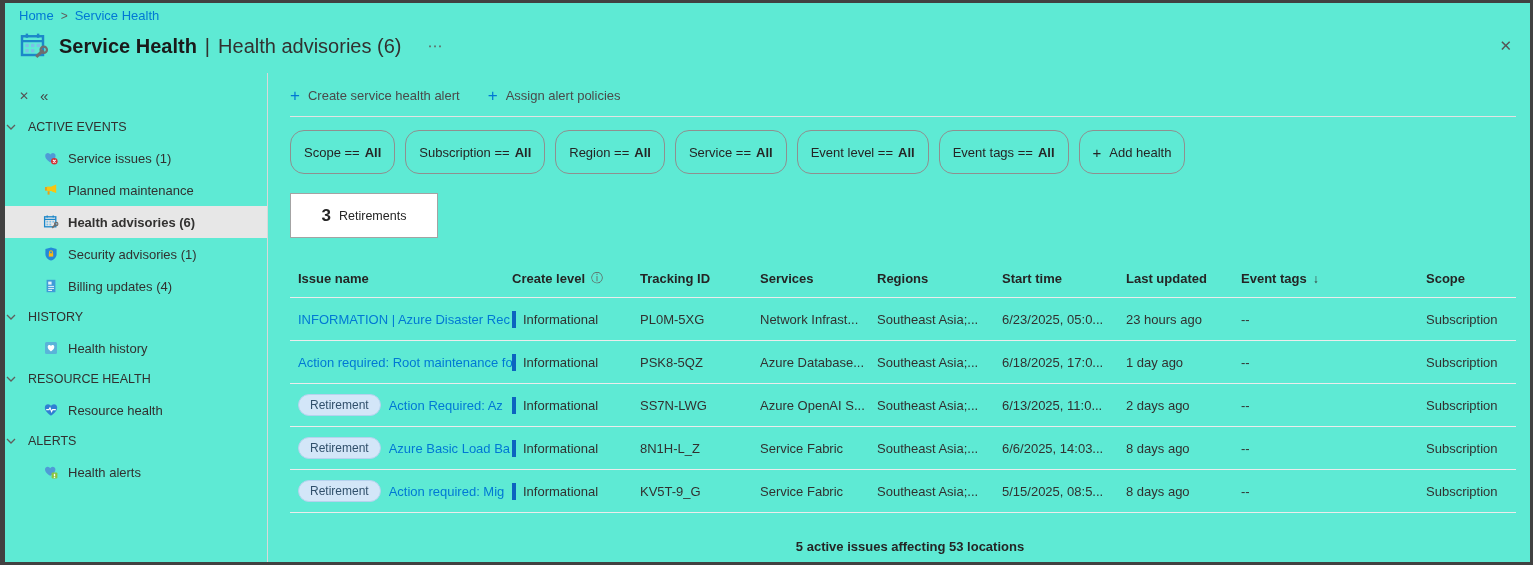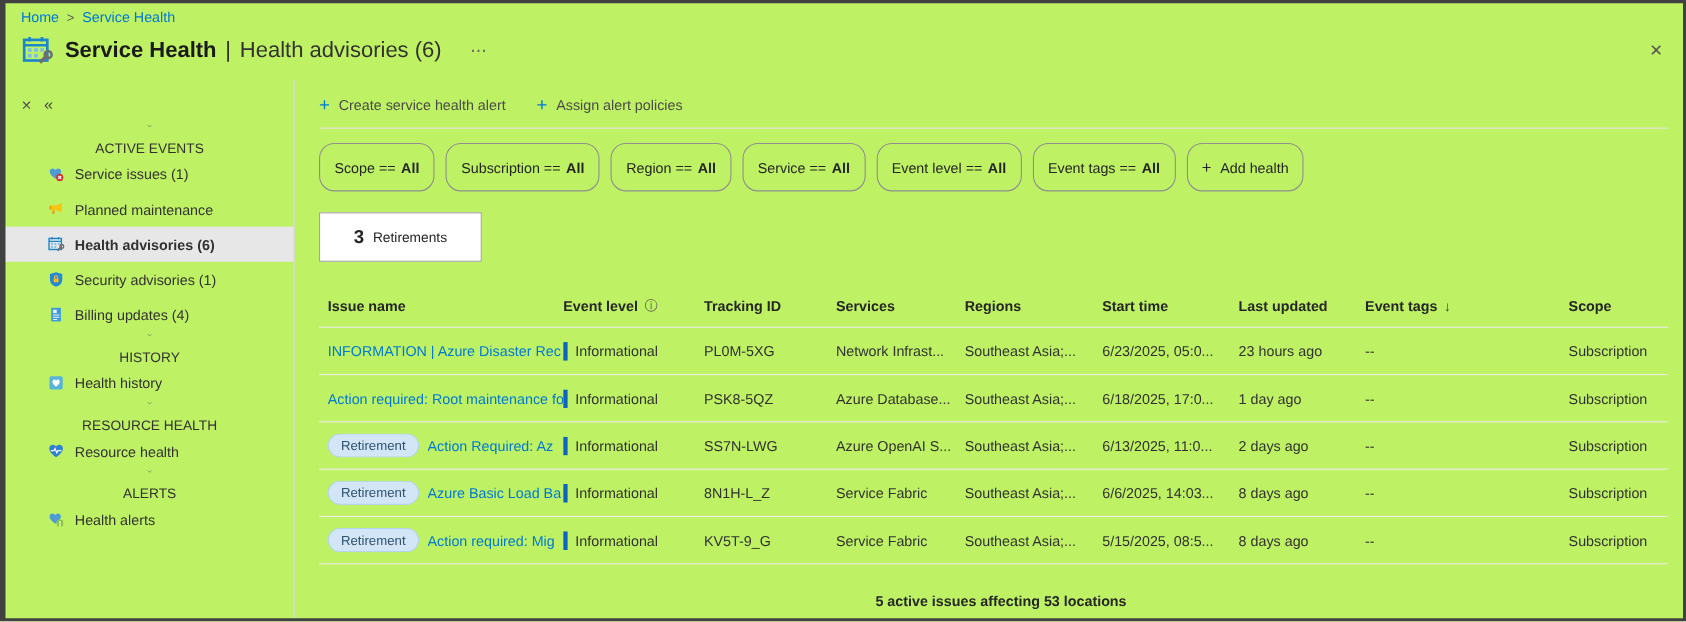--- a/index.html
+++ b/index.html
@@ -1,19 +1,19 @@
 <!DOCTYPE html>
 <html><head>
 <meta charset="utf-8">
 <style>
   * { box-sizing: border-box; margin: 0; padding: 0; }
   html,body { background:#fff; }
   body { font-family: "Liberation Sans", sans-serif; width:1533px; height:565px; }
   .window {
-    width:1533px; height:565px; background:#bef264; overflow:hidden;
+    width:1533px; height:565px; background:#5eead4; overflow:hidden;
     border:3px solid #414141; border-left:5px solid #414141;
     display:flex; flex-direction:column;
   }
   
   .breadcrumb { padding:5px 0 0 14px; font-size:13px; display:flex; gap:7px; align-items:center; }
   .breadcrumb a { color:#0078d4; text-decoration:none; cursor:pointer; }
   .crumb-sep { color:#605e5c; font-size:12px; }
   .title-row { display:flex; align-items:center; padding:8px 18px 12px 14px; }
   .title-icon { width:30px; height:30px; margin-right:10px; flex:0 0 auto; }
   .page-title { font-size:20px; font-weight:bold; color:#1a1a1a; }
@@ -23,21 +23,21 @@
   .close-btn { margin-left:auto; color:#555; font-size:15px; cursor:pointer; }
   
   .content { flex:1; display:flex; min-height:0; }
   .sidebar { width:263px; flex:0 0 263px; border-right:1px solid #d9d9d9; padding-top:14px; overflow:hidden; }
   .search-row { display:flex; align-items:center; padding:0 10px 0 14px; gap:11px; margin-bottom:8px; }
   .search-box { width:186px; height:26px; border:1px solid #757575; display:flex; align-items:center; padding:0 7px; gap:6px; background:#fff; }
   .search-box input { border:none; outline:none; flex:1; font-size:13px; color:#323130; font-family:"Liberation Sans",sans-serif; min-width:0; }
   .search-box input::placeholder { color:#666; }
   .sb-ico { color:#555; font-size:12px; cursor:pointer; }
   .collapse-ico { color:#444; font-size:15px; cursor:pointer; }
-  .sec-head { height:30px; display:flex; align-items:center; gap:11px; font-size:12.5px; color:#323130; cursor:pointer;flex-direction:column; }
+  .sec-head { height:30px; display:flex; align-items:center; gap:11px; font-size:12.5px; color:#323130; cursor:pointer; }
   .side-item { height:32px; display:flex; align-items:center; gap:9px; padding-left:38px; font-size:13px; color:#323130; cursor:pointer; white-space:nowrap; }
   .side-item.selected { background:#e7e7e7; font-weight:bold; }
   .side-item svg { flex:0 0 auto; }
   
   .main { flex:1; display:flex; flex-direction:column; padding-left:22px; min-width:0; }
   .cmdbar { display:flex; align-items:center; gap:28px; padding:14px 0 12px; border-bottom:1px solid #e3e3e3; margin-right:14px; }
   .cmd { display:flex; align-items:center; gap:8px; font-size:13px; color:#4a4a4a; cursor:pointer; }
   .cmd .plus { color:#0078d4; font-size:17px; font-weight:normal; line-height:1; }
   .filters { display:flex; gap:10px; margin-top:13px; }
   .pill { height:44px; border:1px solid #8f8f8f; border-radius:14px; display:flex; align-items:center; padding:0 13px; font-size:13px; color:#252525; gap:5px; cursor:pointer; white-space:nowrap; }
@@ -259,21 +259,21 @@
 
       <div class="sum-card">
         <span class="num">3</span>
         <span class="lbl">Retirements</span>
       </div>
 
       <div class="tbl">
         <div class="thead">
           <div class="cell">Issue name</div>
           <div class="cell th-flex">
-            <span>Event level</span>
+            <span>Create level</span>
             <span class="info-ico">ⓘ</span>
           </div>
           <div class="cell">Tracking ID</div>
           <div class="cell">Services</div>
           <div class="cell">Regions</div>
           <div class="cell">Start time</div>
           <div class="cell">Last updated</div>
           <div class="cell th-flex">
             <span>Event tags</span>
             <span class="sort-ico">↓</span>

